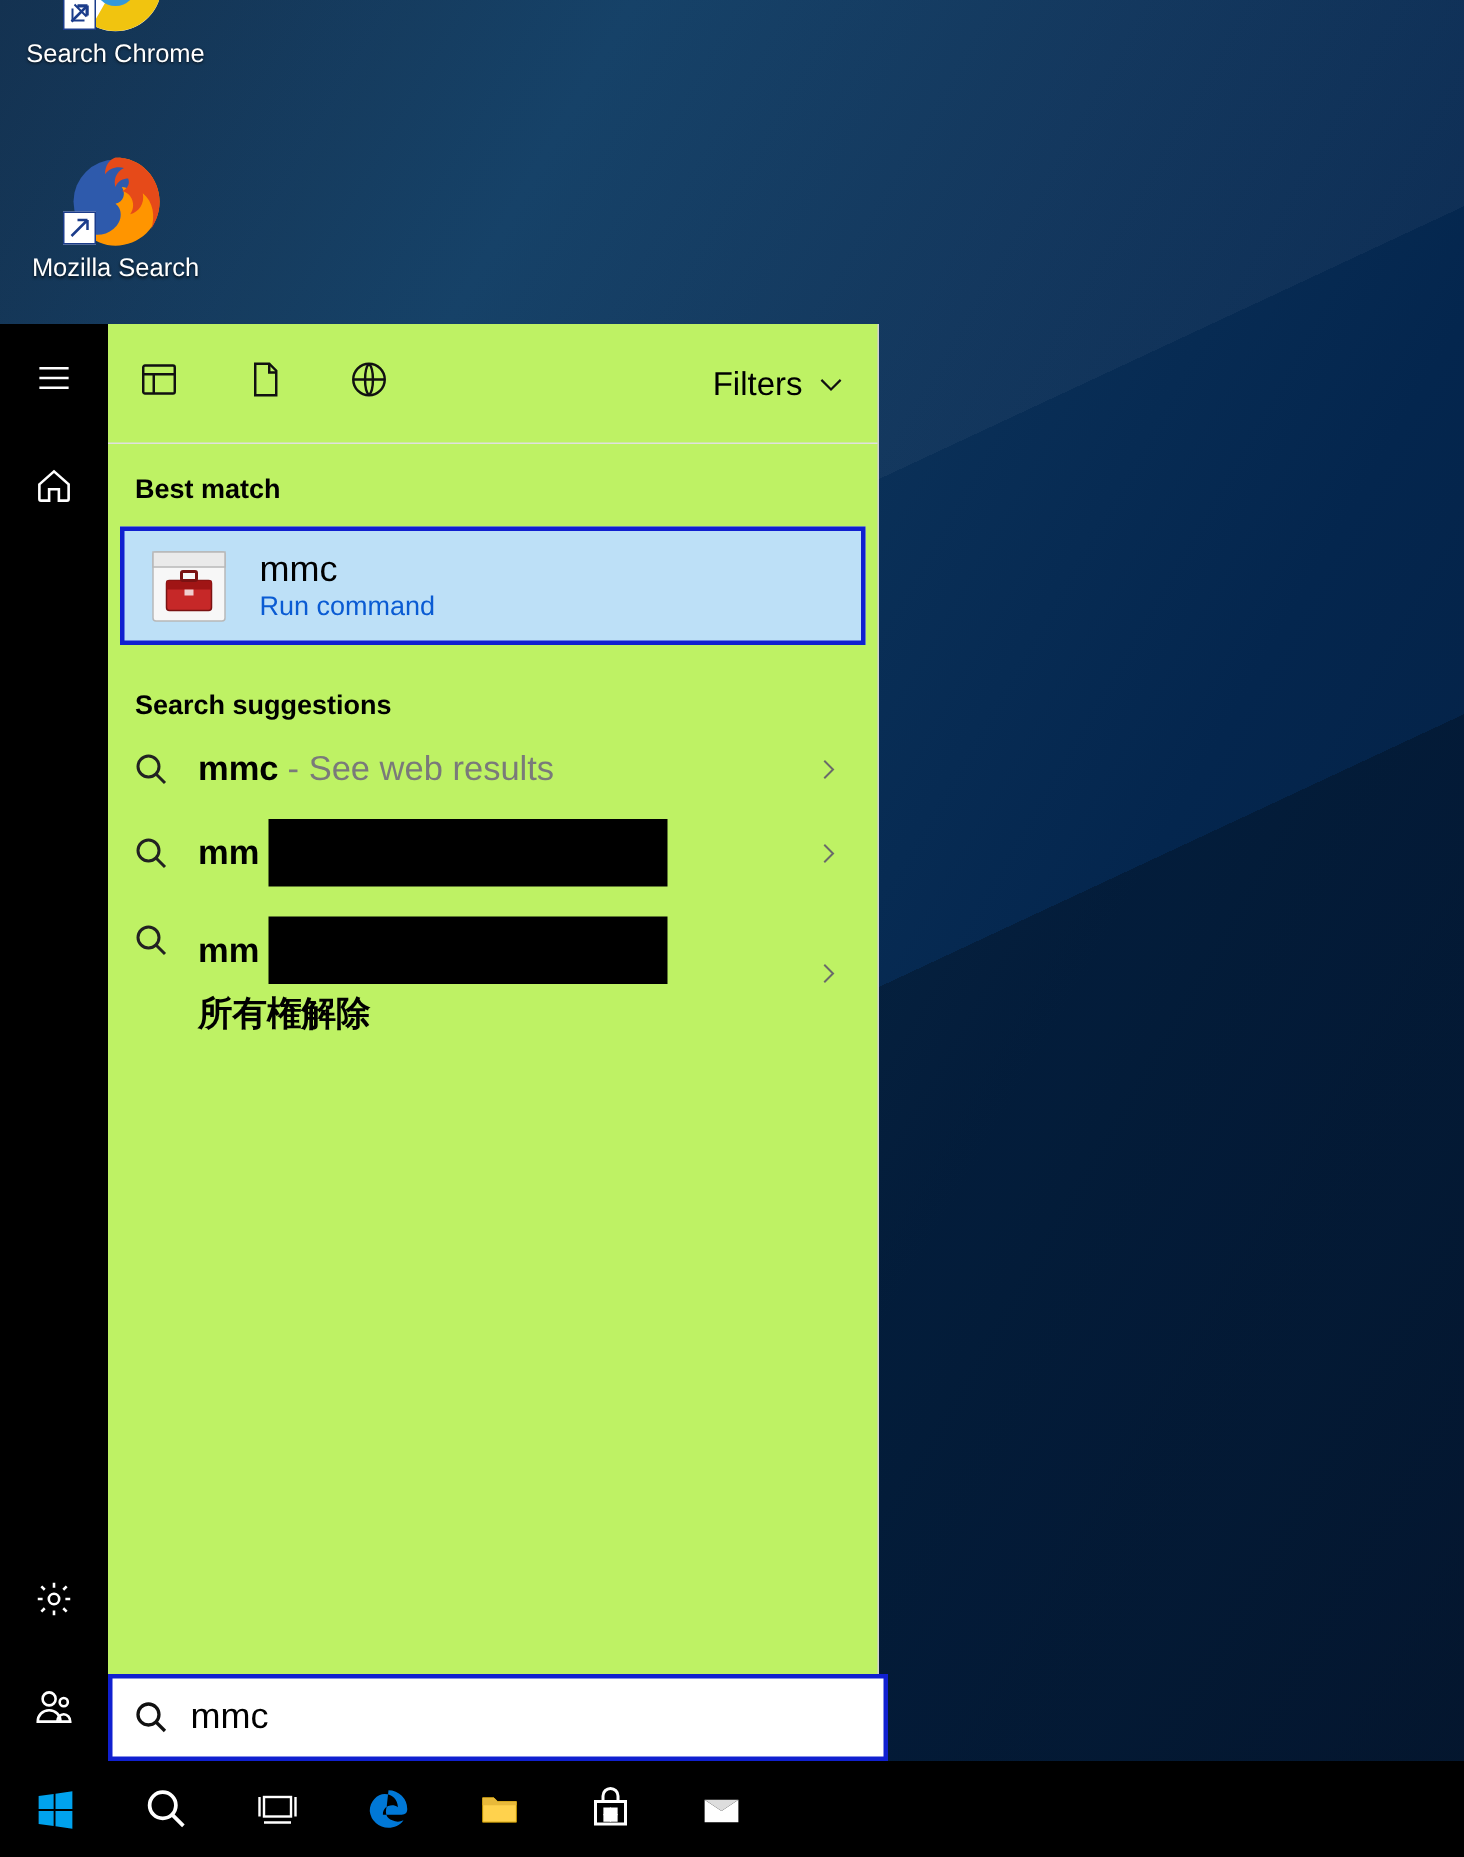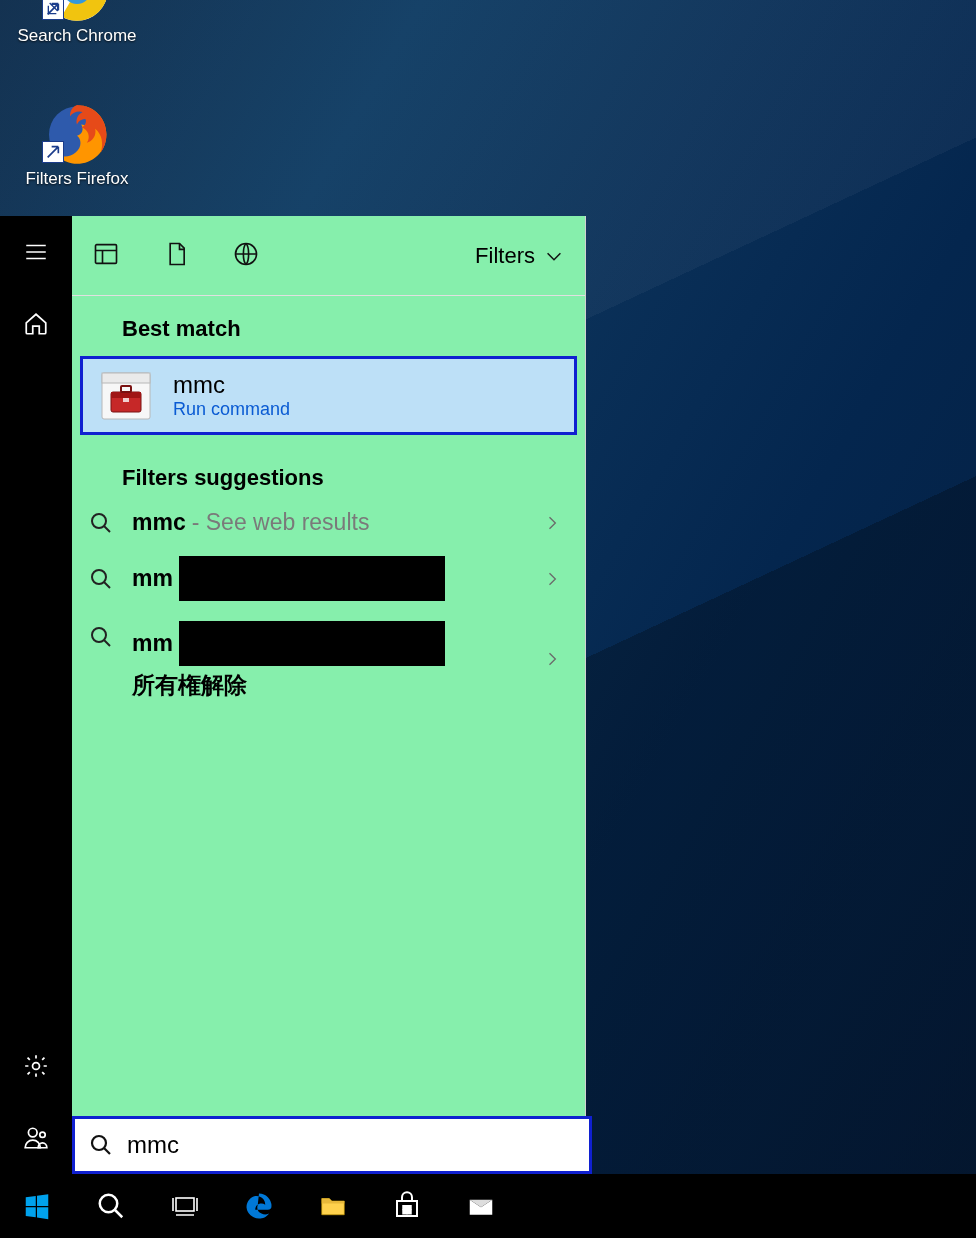--- a/index.html
+++ b/index.html
@@ -38,33 +38,33 @@
     position:absolute; left:0; top:216px; width:72px; height:958px;
     background:#000; color:#fff;
   }
   .left-rail .rail-top{display:flex;flex-direction:column;align-items:center;}
   .left-rail .rail-bottom{position:absolute;bottom:0;left:0;right:0;display:flex;flex-direction:column;align-items:center;}
   .rail-btn{width:72px;height:72px;display:flex;align-items:center;justify-content:center;}
   .rail-btn svg{width:26px;height:26px;stroke:#fff;fill:none;stroke-width:1.6;}
 
   .search-panel{
     position:absolute; left:72px; top:216px; width:514px; height:900px;
-    background:#86efac; color:#000; display:flex; flex-direction:column;
+    background:#bef264; color:#000; display:flex; flex-direction:column;
     border-right:1px solid #d0d0d0;
   }
   .sp-top{
     height:80px; display:flex; align-items:center; padding:0 20px;
     border-bottom:1px solid #e0e0e0; justify-content:space-between;
   }
   .sp-top-left{display:flex;gap:42px;align-items:center;}
   .sp-top-left svg{width:28px;height:28px;stroke:#111;fill:none;stroke-width:1.4;}
   .filters{display:flex;align-items:center;gap:8px;font-size:22px;}
   .filters svg{width:22px;height:22px;stroke:#111;fill:none;stroke-width:1.6;}
 
-  .section-header{padding:20px 18px 8px;font-size:22px;font-weight:600;margin-left:32px;}
+  .section-header{padding:20px 18px 8px;font-size:18px;font-weight:600;}
 
   .best-match{
     margin:6px 8px 10px 8px; padding:12px 18px;
     background:#bde0f7; border:3px solid #1020d0;
     display:flex; align-items:center; gap:22px;
   }
   .bm-icon{
     width:50px;height:48px;display:flex;align-items:center;justify-content:center;position:relative;
   }
   .bm-title{font-size:24px;font-weight:400;}
@@ -131,21 +131,21 @@
       <circle cx="50" cy="52" r="40" fill="#2e5aac"></circle>
       <path d="M50 10c25 0 42 20 42 42 0 25-20 42-42 42-10 0-22-4-30-14 8 5 20 5 28-2 10-8 8-20 2-24 8-2 10-10 6-16 6 0 10 4 12 8 2-8-2-18-10-22 10-2 20 4 24 12 0-12-10-24-32-26z" fill="#ff9500"></path>
       <path d="M50 10c25 0 42 20 42 42 0 10-3 18-8 26 4-12 2-26-8-34 2 10-4 18-12 20 6-8 2-20-8-22 6-2 8-8 6-12-4 0-10 2-12 8-2-6 0-14 8-18-6-2-14 0-18 6 0-8 4-14 10-16z" fill="#e64a19"></path>
     </svg>
     <span class="shortcut-arrow">
       <svg viewBox="0 0 24 24">
           <path d="M4 20 L20 4 M20 4 H10 M20 4 V14" stroke="#1b3c8b" stroke-width="2.5" fill="none"></path>
         </svg>
     </span>
   </div>
-  <div>Filters Firefox</div>
+  <div>Mozilla Search</div>
 </div>
 
 <div class="left-rail">
   <div class="rail-top">
     <div class="rail-btn">
       <svg viewBox="0 0 24 24">
           <path d="M3 6h18M3 12h18M3 18h18"></path>
         </svg>
     </div>
     <div class="rail-btn">
@@ -214,21 +214,21 @@
         <rect x="20" y="14" width="10" height="6" rx="1" fill="none" stroke="#7a1212" stroke-width="2"></rect>
         <rect x="22" y="26" width="6" height="4" fill="#f0d0d0"></rect>
       </svg>
     </div>
     <div>
       <div class="bm-title">mmc</div>
       <div class="bm-sub">Run command</div>
     </div>
   </div>
 
-  <div class="section-header">Filters suggestions</div>
+  <div class="section-header">Search suggestions</div>
 
   <div class="sugg">
     <span class="sicon">
         <svg viewBox="0 0 24 24">
           <circle cx="10" cy="10" r="7"></circle>
           <path d="M21 21l-6-6"></path>
         </svg>
       </span>
     <span class="stext">
       <span class="bold">mmc</span>

